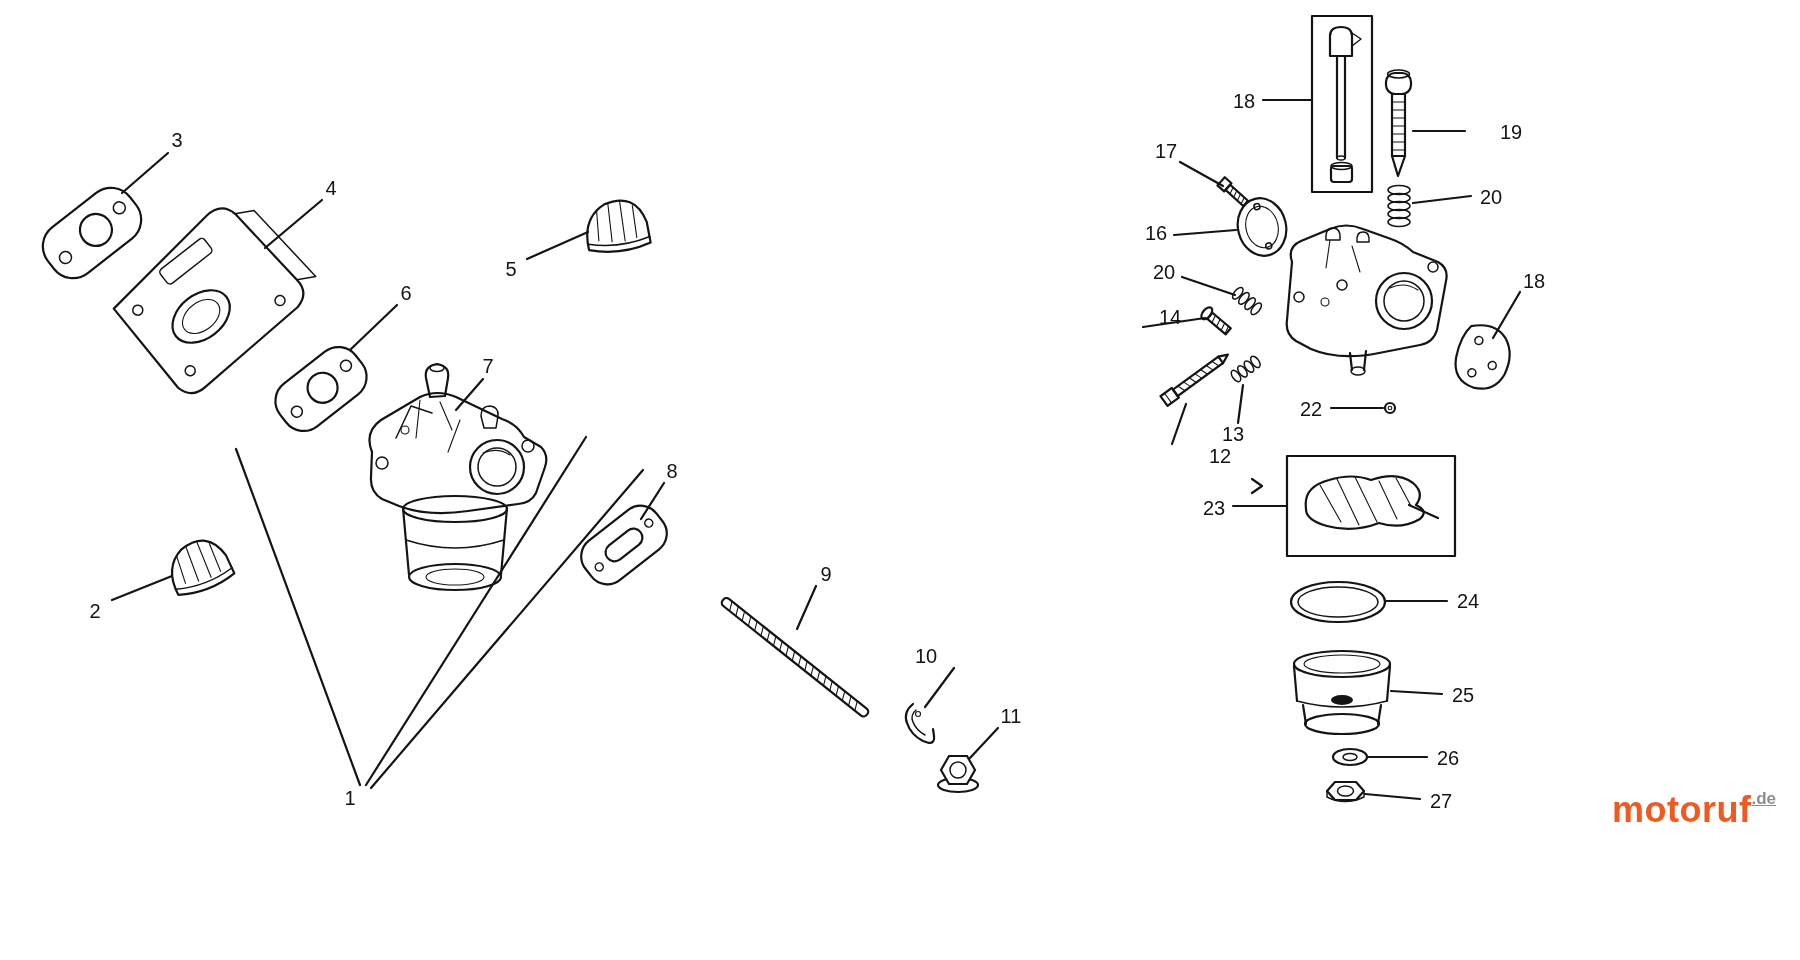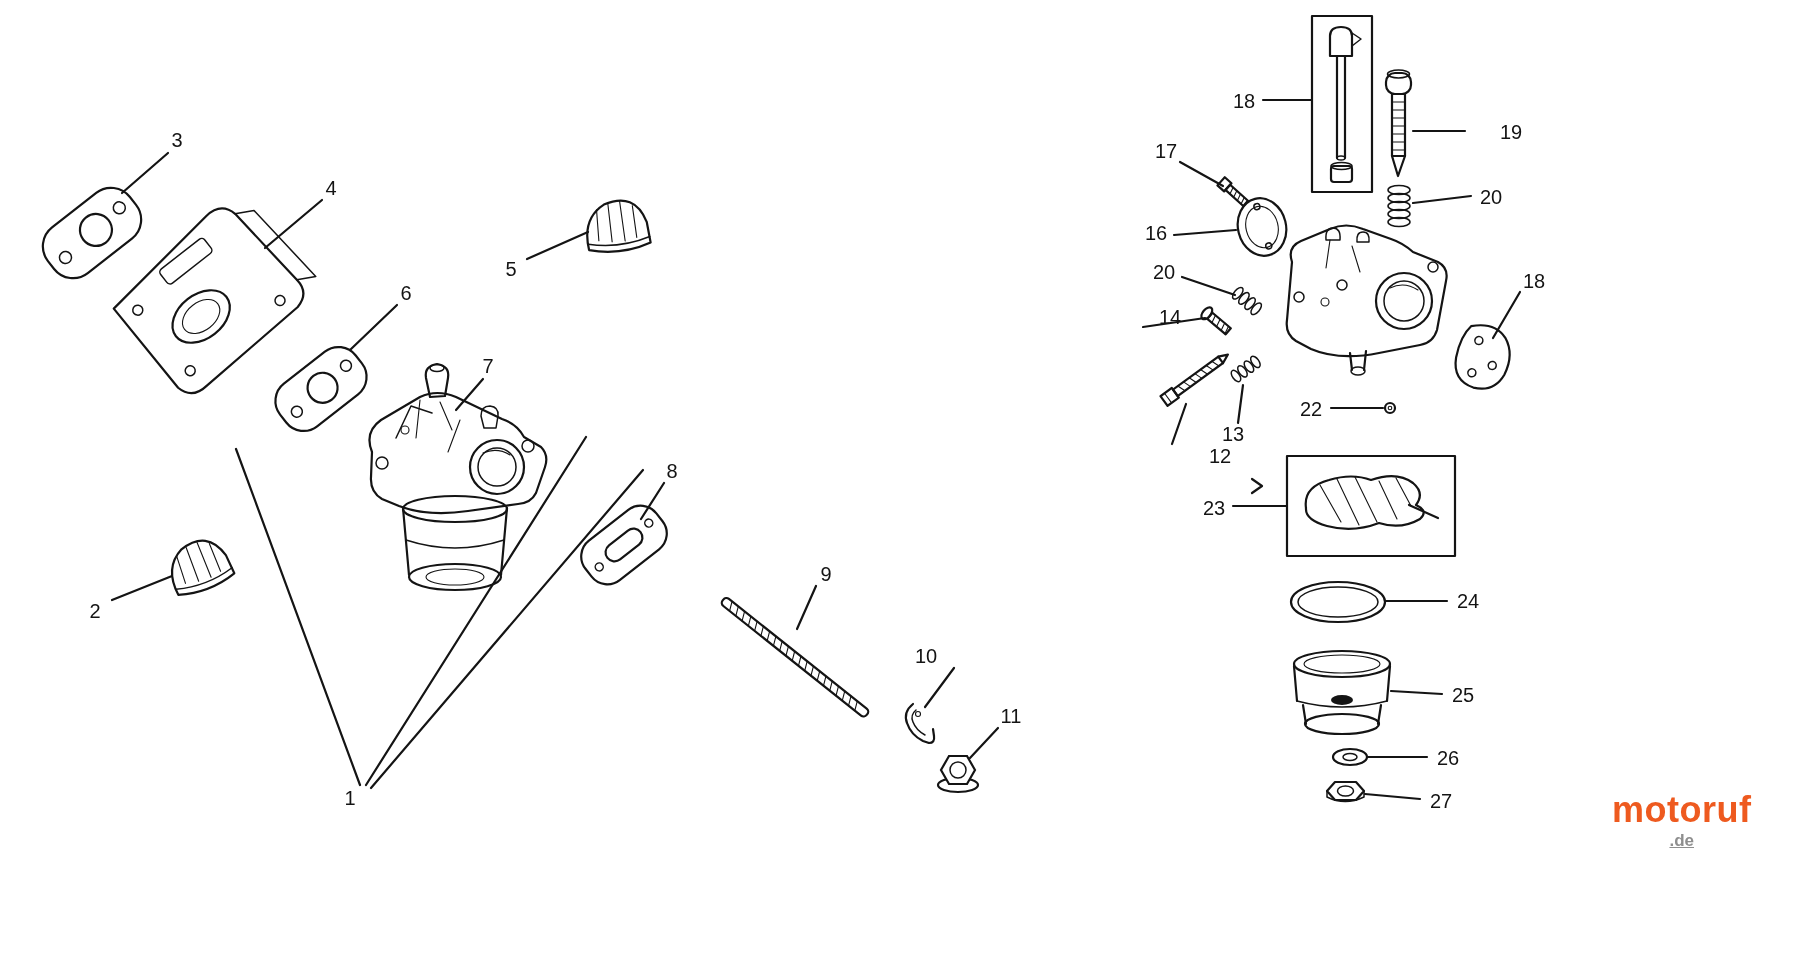--- a/index.html
+++ b/index.html
@@ -28,23 +28,22 @@
     color: var(--ink, #141414);
     white-space: nowrap;
     user-select: none;
   }
 
   .watermark {
     position: absolute;
     left: 1612px;
     top: 789px;
     display: flex;
-    align-items: center;
+    align-items: flex-start;
     user-select: none;
-    flex-direction: column;
   }
   .wm-brand { font-size: 36px; font-weight: bold; letter-spacing: 0.5px; }
   .wm-tld { font-size: 17px; font-weight: bold; text-decoration: underline; }
 </style>
 </head>
 <body>
 
 <div id="stage">
 
   <svg id="diagram-svg" width="1800" height="960" viewBox="0 0 1800 960" xmlns="http://www.w3.org/2000/svg">

